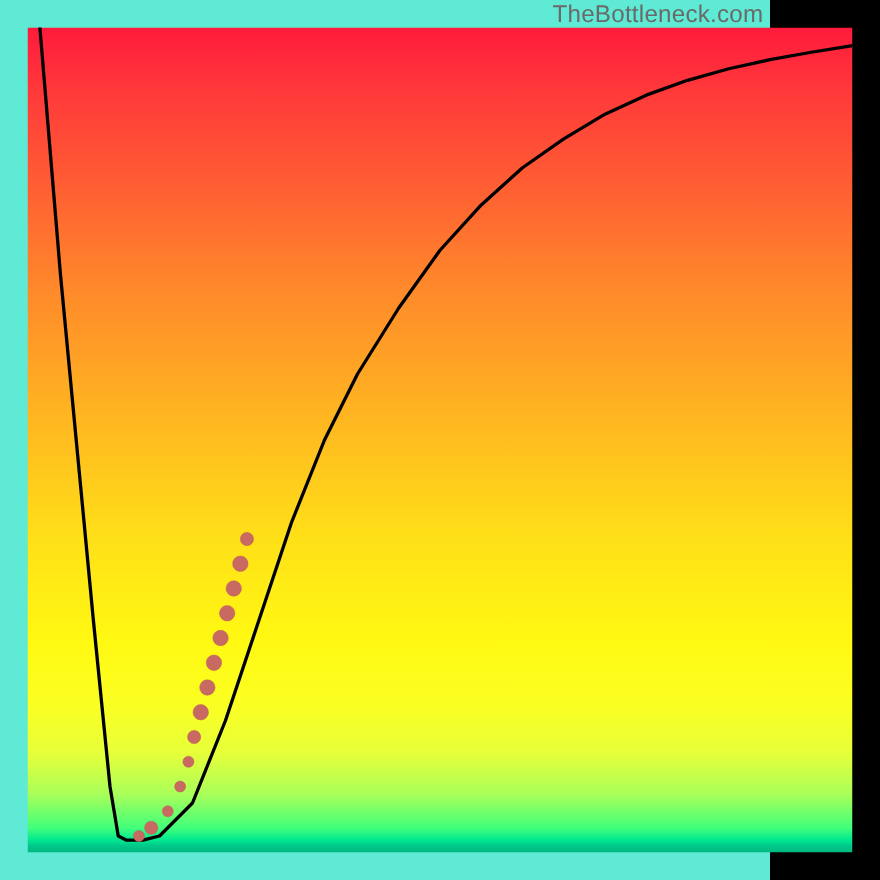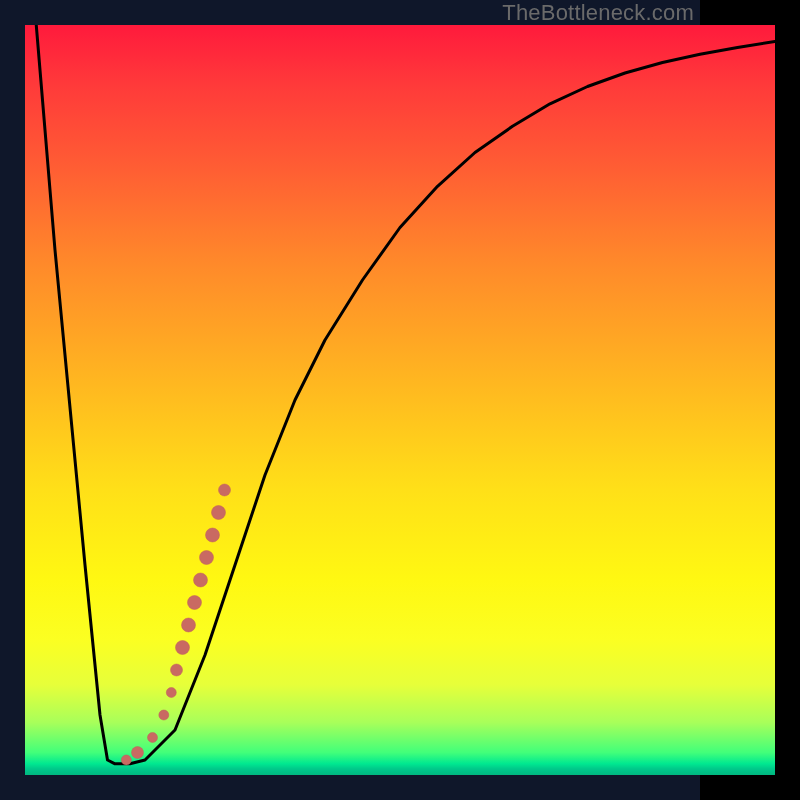--- a/index.html
+++ b/index.html
@@ -8,21 +8,21 @@
     width: 800px;
     height: 800px;
     overflow: hidden;
     background: #000;
     font-family: -apple-system, BlinkMacSystemFont, "Segoe UI", Arial, sans-serif;
   }
   .frame {
     position: absolute;
     left: 0; top: 0;
     width: 700px; height: 800px;
-    background: #0f172a;
+    background: #5eead4;
   }
   .plot {
     position: absolute;
     left: 25px;
     top: 25px;
     width: 750px;
     height: 750px;
     overflow: hidden;
   }
   .gradient {

